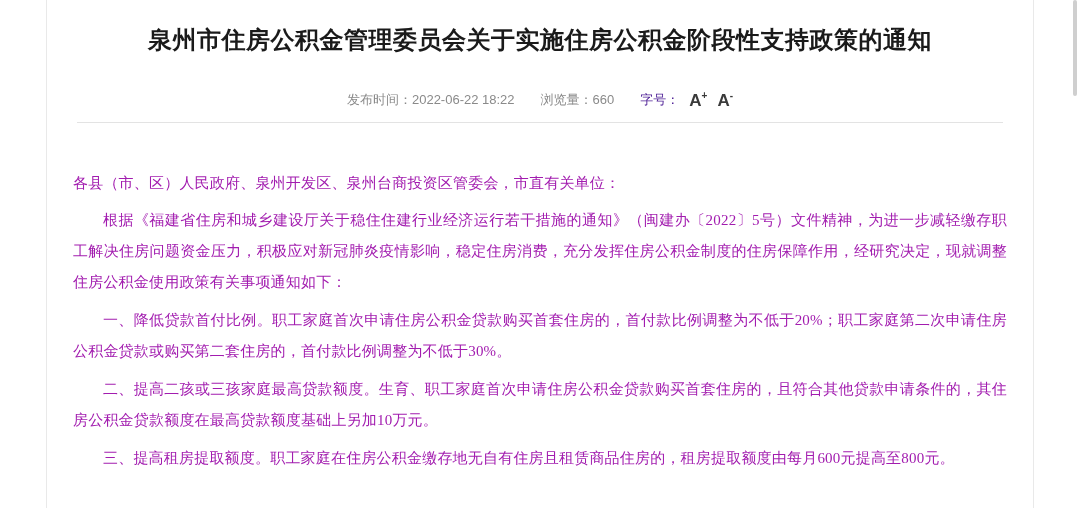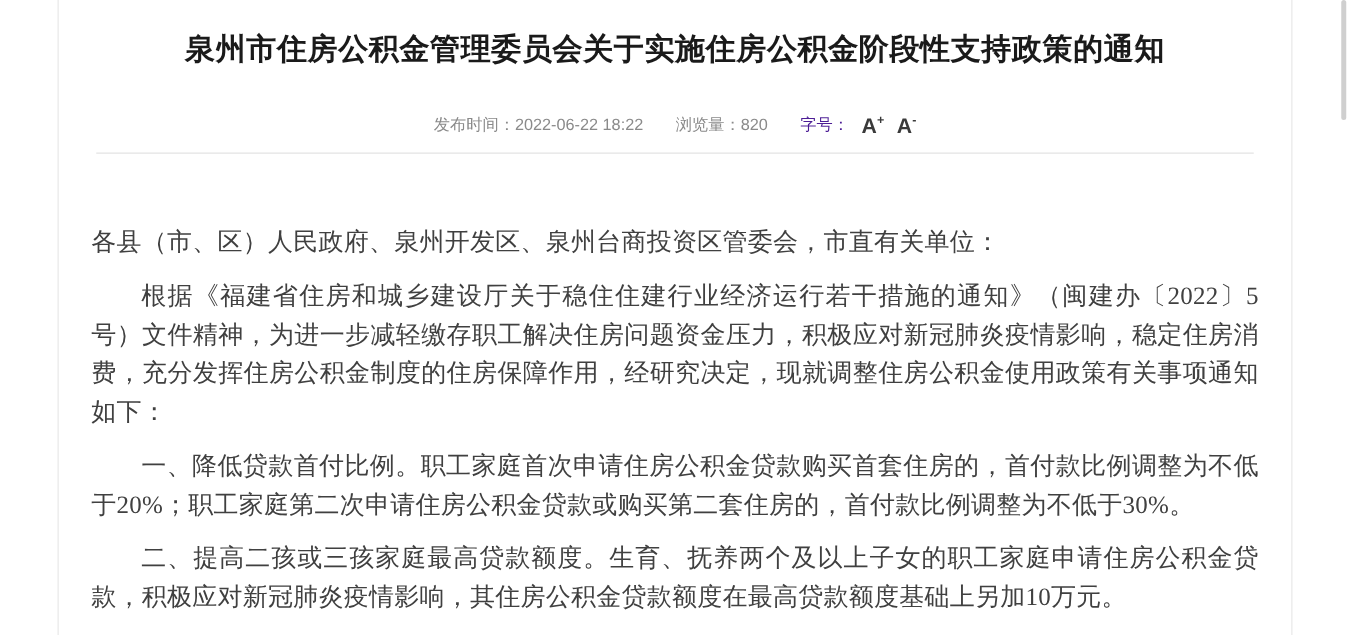--- a/index.html
+++ b/index.html
@@ -91,24 +91,24 @@
     vertical-align: super;
   }
   .divider {
     margin: 13px 30px 0 30px;
     border-top: 1px solid #e3e3e3;
   }
   .body-wrap {
     padding: 44px 26px 0 26px;
   }
   .para {
-    font-size: 20px;
+    font-size: 15px;
     line-height: 31px;
-    color: #404040;
-    margin: 12px 0 7px 0;
+    color: #a21caf;
+    margin: 0 0 7px 0;
     text-align: justify;
     letter-spacing: 0.2px;
   }
   .para.indent {
     text-indent: 2em;
     font-family: Liberation Serif, serif;
   }
   .scroll-tick {
     position: absolute;
     right: 3px;
@@ -129,37 +129,38 @@
     <div class="scroll-tick"></div>
   </div>
 
   <div class="content">
 
     <div class="header">
       <h1 class="doc-title">泉州市住房公积金管理委员会关于实施住房公积金阶段性支持政策的通知</h1>
 
       <div class="meta-bar">
         <span class="meta-item">发布时间：2022-06-22 18:22</span>
-        <span class="meta-item">浏览量：820</span>
+        <span class="meta-item">浏览量：660</span>
         <span class="font-size-group">
           <span class="font-size-label">字号：</span>
           <span class="font-btn">
             <span>A</span><sup>+</sup>
           </span>
           <span class="font-btn">
             <span>A</span><sup>-</sup>
           </span>
         </span>
       </div>
     </div>
 
     <div class="divider"></div>
 
     <div class="body-wrap">
       <p class="para">各县（市、区）人民政府、泉州开发区、泉州台商投资区管委会，市直有关单位：</p>
       <p class="para indent">根据《福建省住房和城乡建设厅关于稳住住建行业经济运行若干措施的通知》（闽建办〔2022〕5号）文件精神，为进一步减轻缴存职工解决住房问题资金压力，积极应对新冠肺炎疫情影响，稳定住房消费，充分发挥住房公积金制度的住房保障作用，经研究决定，现就调整住房公积金使用政策有关事项通知如下：</p>
       <p class="para indent">一、降低贷款首付比例。职工家庭首次申请住房公积金贷款购买首套住房的，首付款比例调整为不低于20%；职工家庭第二次申请住房公积金贷款或购买第二套住房的，首付款比例调整为不低于30%。</p>
-      <p class="para indent">二、提高二孩或三孩家庭最高贷款额度。生育、抚养两个及以上子女的职工家庭申请住房公积金贷款，积极应对新冠肺炎疫情影响，其住房公积金贷款额度在最高贷款额度基础上另加10万元。</p>
+      <p class="para indent">二、提高二孩或三孩家庭最高贷款额度。生育、职工家庭首次申请住房公积金贷款购买首套住房的，且符合其他贷款申请条件的，其住房公积金贷款额度在最高贷款额度基础上另加10万元。</p>
+      <p class="para indent">三、提高租房提取额度。职工家庭在住房公积金缴存地无自有住房且租赁商品住房的，租房提取额度由每月600元提高至800元。</p>
 
     </div>
 
   </div>
 </div>
 
 </body></html>

